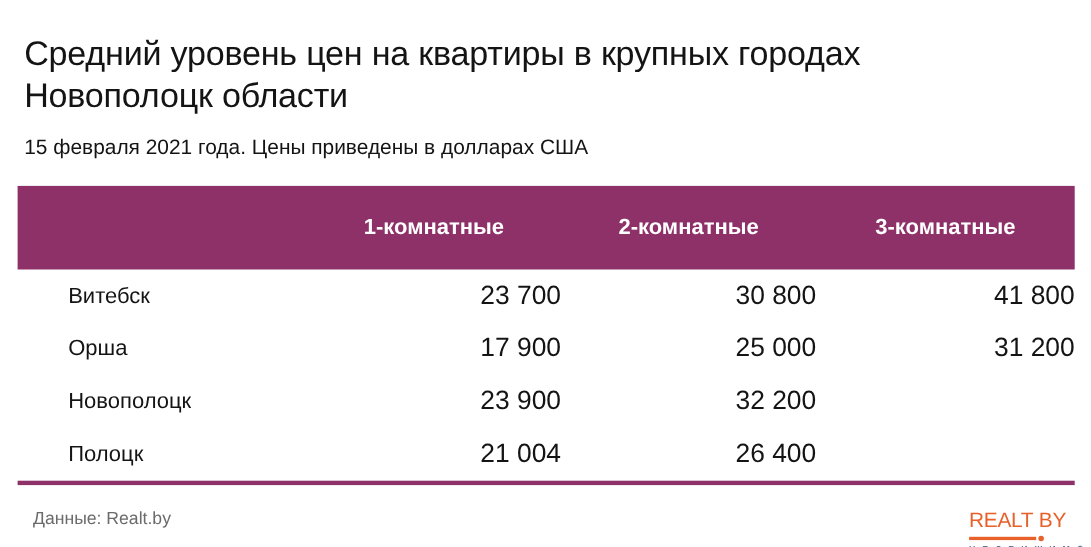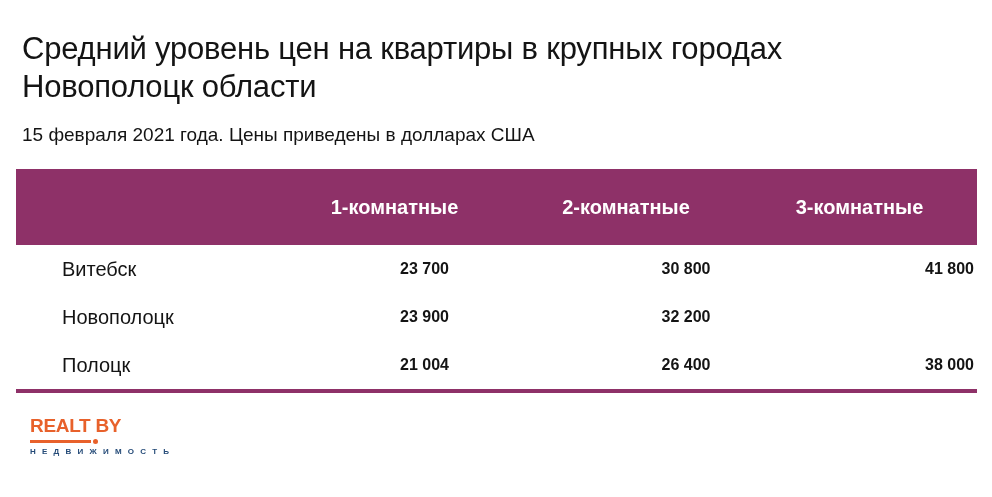--- a/index.html
+++ b/index.html
@@ -20,32 +20,32 @@
   }
   .table { margin:23px 0 0 16px; width:961px; }
   .thead {
     display:grid; grid-template-columns:263px 231px 232px 235px;
     height:76px; background:#8e3168; align-items:center;
   }
   .th { text-align:center; color:#ffffff; font-weight:700; font-size:20px; }
   .tbody { border-bottom:4px solid #8e3168; }
   .tr {
     display:grid; grid-template-columns:263px 231px 232px 235px;
-    height:48px; align-items:center;gap:30px;
+    height:48px; align-items:center;
   }
   .td-city { padding-left:46px; font-size:20px; color:#141414; }
-  .td-val  { text-align:center; font-size:16px; font-weight:700; color:#141414; }
+  .td-val  { text-align:right; font-size:24px; font-weight:400; color:#141414; }
   .footer {
     display:flex; justify-content:space-between; align-items:flex-start;
     margin:14px 17px 0 30px;
   }
   .source { font-size:16px; color:#6b6b6b; margin-top:8px; }
   .logo { width:94px; margin-top:8px; }
   .logo-row { display:flex; gap:5px; align-items:baseline; }
-  .logo-word { font-size:19px; font-weight:700; color:#e8612b; letter-spacing:-0.3px; }
+  .logo-word { font-size:19px; font-weight:400; color:#e8612b; letter-spacing:-0.3px; }
   .logo-line-row { display:flex; align-items:center; margin-top:1px; height:6px; }
   .logo-line { width:61px; height:3px; background:#e8612b; }
   .logo-dot { width:5px; height:5px; border-radius:50%; background:#e8612b; margin-left:2px; }
   .logo-tagline {
     margin-top:3px; font-size:8px; font-weight:700;
     color:#254b78; letter-spacing:2px; white-space:nowrap;
   }
 </style>
 </head>
 <body>
@@ -62,34 +62,40 @@
     <div class="th">3-комнатные</div>
   </div>
   <div class="tbody">
       <div class="tr">
         <div class="td-city">Витебск</div>
         <div class="td-val">23 700</div>
         <div class="td-val">30 800</div>
         <div class="td-val">41 800</div>
       </div>
       <div class="tr">
+        <div class="td-city">Орша</div>
+        <div class="td-val">17 900</div>
+        <div class="td-val">25 000</div>
+        <div class="td-val">31 200</div>
+      </div>
+      <div class="tr">
         <div class="td-city">Новополоцк</div>
         <div class="td-val">23 900</div>
         <div class="td-val">32 200</div>
       </div>
       <div class="tr">
         <div class="td-city">Полоцк</div>
         <div class="td-val">21 004</div>
         <div class="td-val">26 400</div>
-        <div class="td-val">38 000</div>
       </div>
     </div>
 </div>
 
 <div class="footer">
+  <div class="source">Данные: Realt.by</div>
   <div class="logo">
     <div class="logo-row">
       <span class="logo-word">REALT</span>
       <span class="logo-word">BY</span>
     </div>
     <div class="logo-line-row">
       <span class="logo-line"></span>
       <span class="logo-dot"></span>
     </div>
     <div class="logo-tagline">Н Е Д В И Ж И М О С Т Ь</div>

